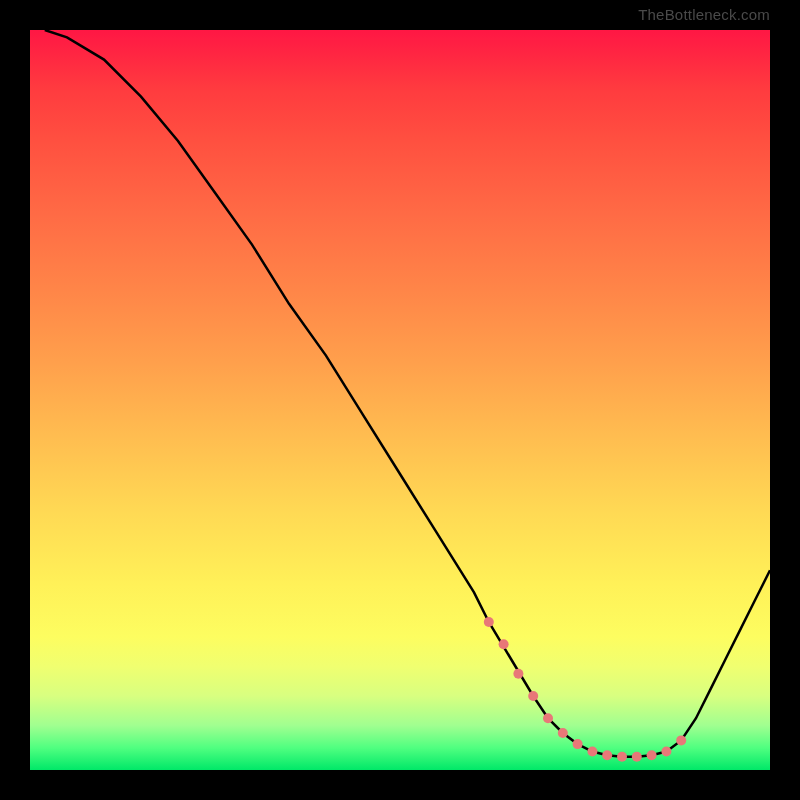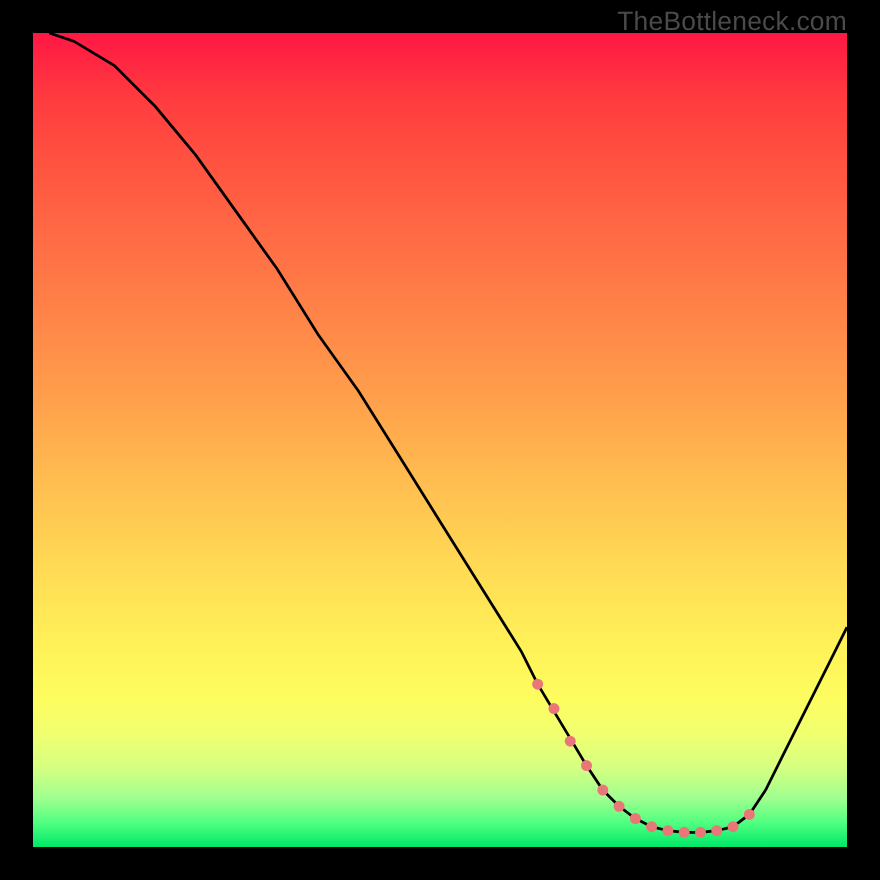--- a/index.html
+++ b/index.html
@@ -22,21 +22,21 @@
       #f0ff70 86%,
       #d8ff80 90%,
       #a0ff90 94%,
       #50ff80 97%,
       #00e868 100%
     );
   }
   .curve-svg { position: absolute; left: 0; top: 0; width: 100%; height: 100%; }
   .watermark {
     position: absolute; top: 6px; right: 30px;
-    color: #4a4a4a; font-size: 24px; font-weight: 500;
+    color: #4a4a4a; font-size: 15px; font-weight: 500;
     letter-spacing: 0.2px;
   }
 </style>
 </head>
 <body>
 
 <div class="container">
   <div class="watermark">TheBottleneck.com</div>
   <div class="plot-area">
     <div class="gradient-bg"></div>

